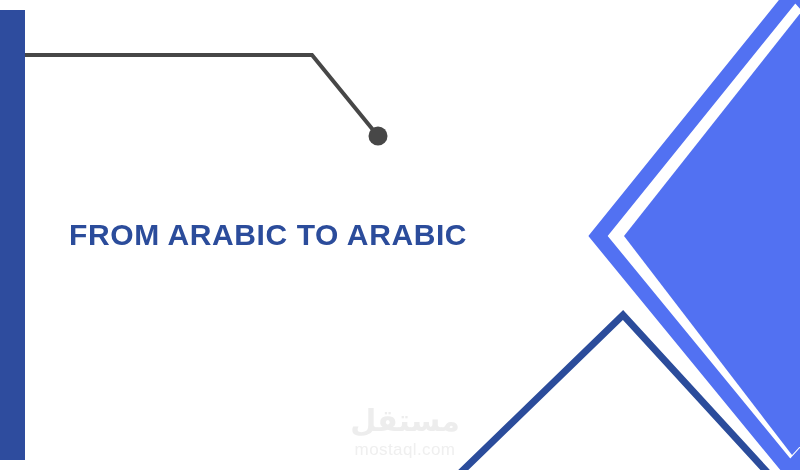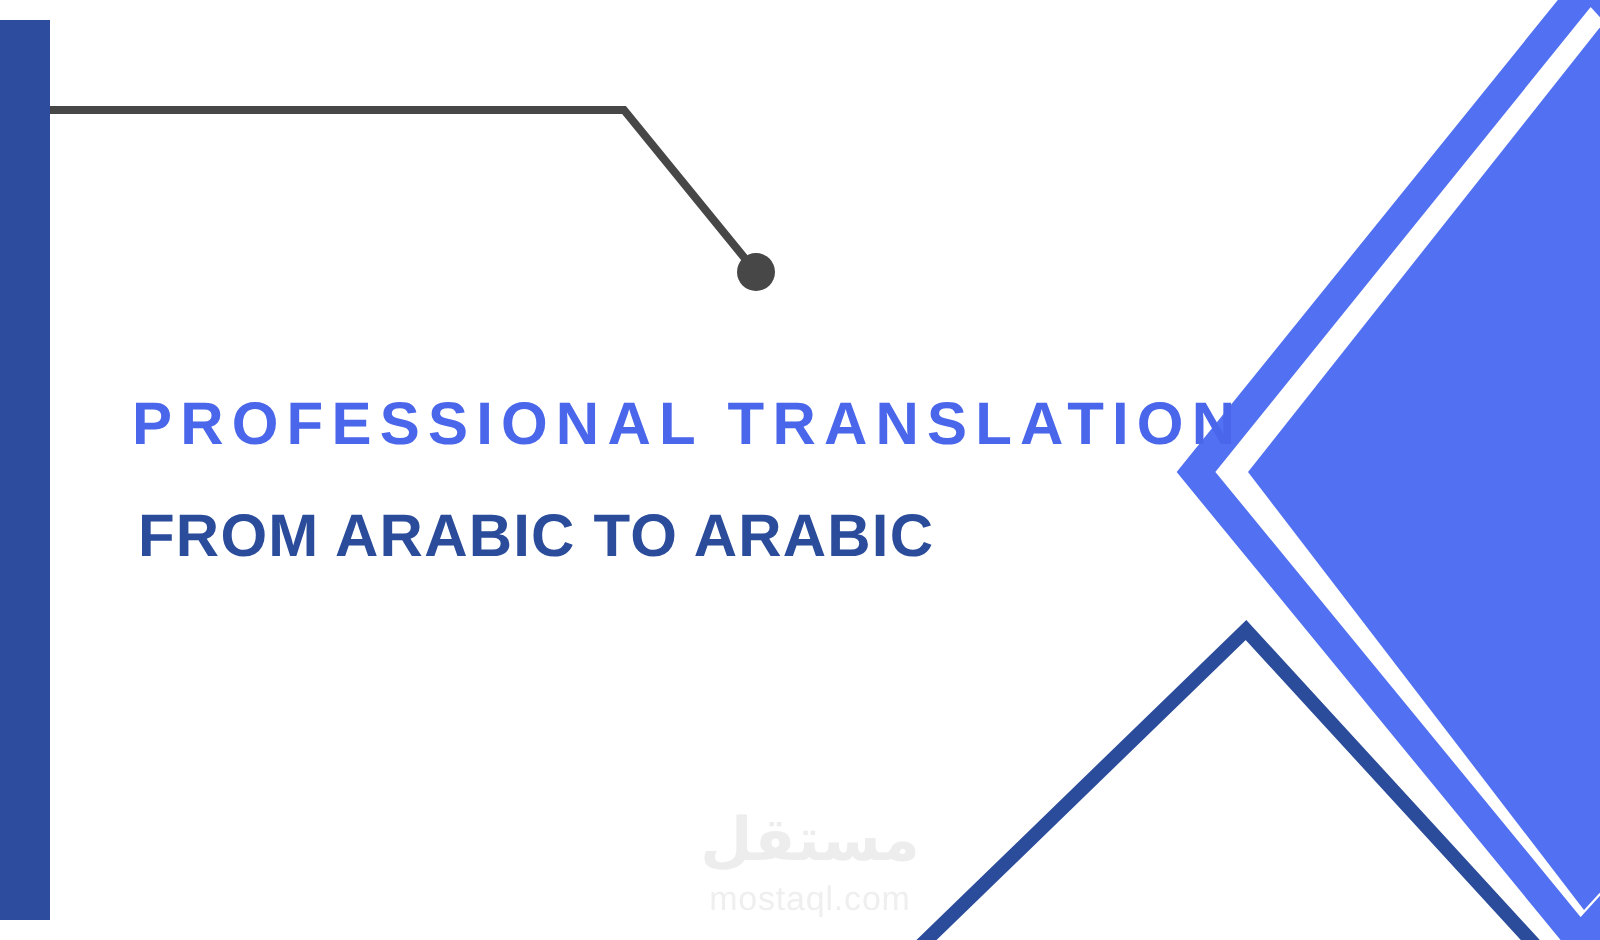--- a/index.html
+++ b/index.html
@@ -121,21 +121,20 @@
 
     <polyline points="455,478 623,315 800,508" fill="none" stroke="#2b4c9b" stroke-width="7"></polyline>
   </svg>
 
   <svg class="connector" viewBox="0 0 800 470" aria-hidden="true">
     <polyline points="25,55 312,55 378,136" fill="none" stroke="#474747" stroke-width="4" stroke-linecap="butt" stroke-linejoin="miter"></polyline>
     <circle cx="378" cy="136" r="9.5" fill="#474747"></circle>
   </svg>
 
   <div class="headline">
-    <div class="title-main">PROFESSIONAL TRANSLATION</div>
     <div class="title-sub">FROM ARABIC TO ARABIC</div>
   </div>
 
   <div class="watermark">
     <div class="watermark-arabic">مستقل</div>
     <div class="watermark-domain">mostaql.com</div>
   </div>
 
 </div>
 

